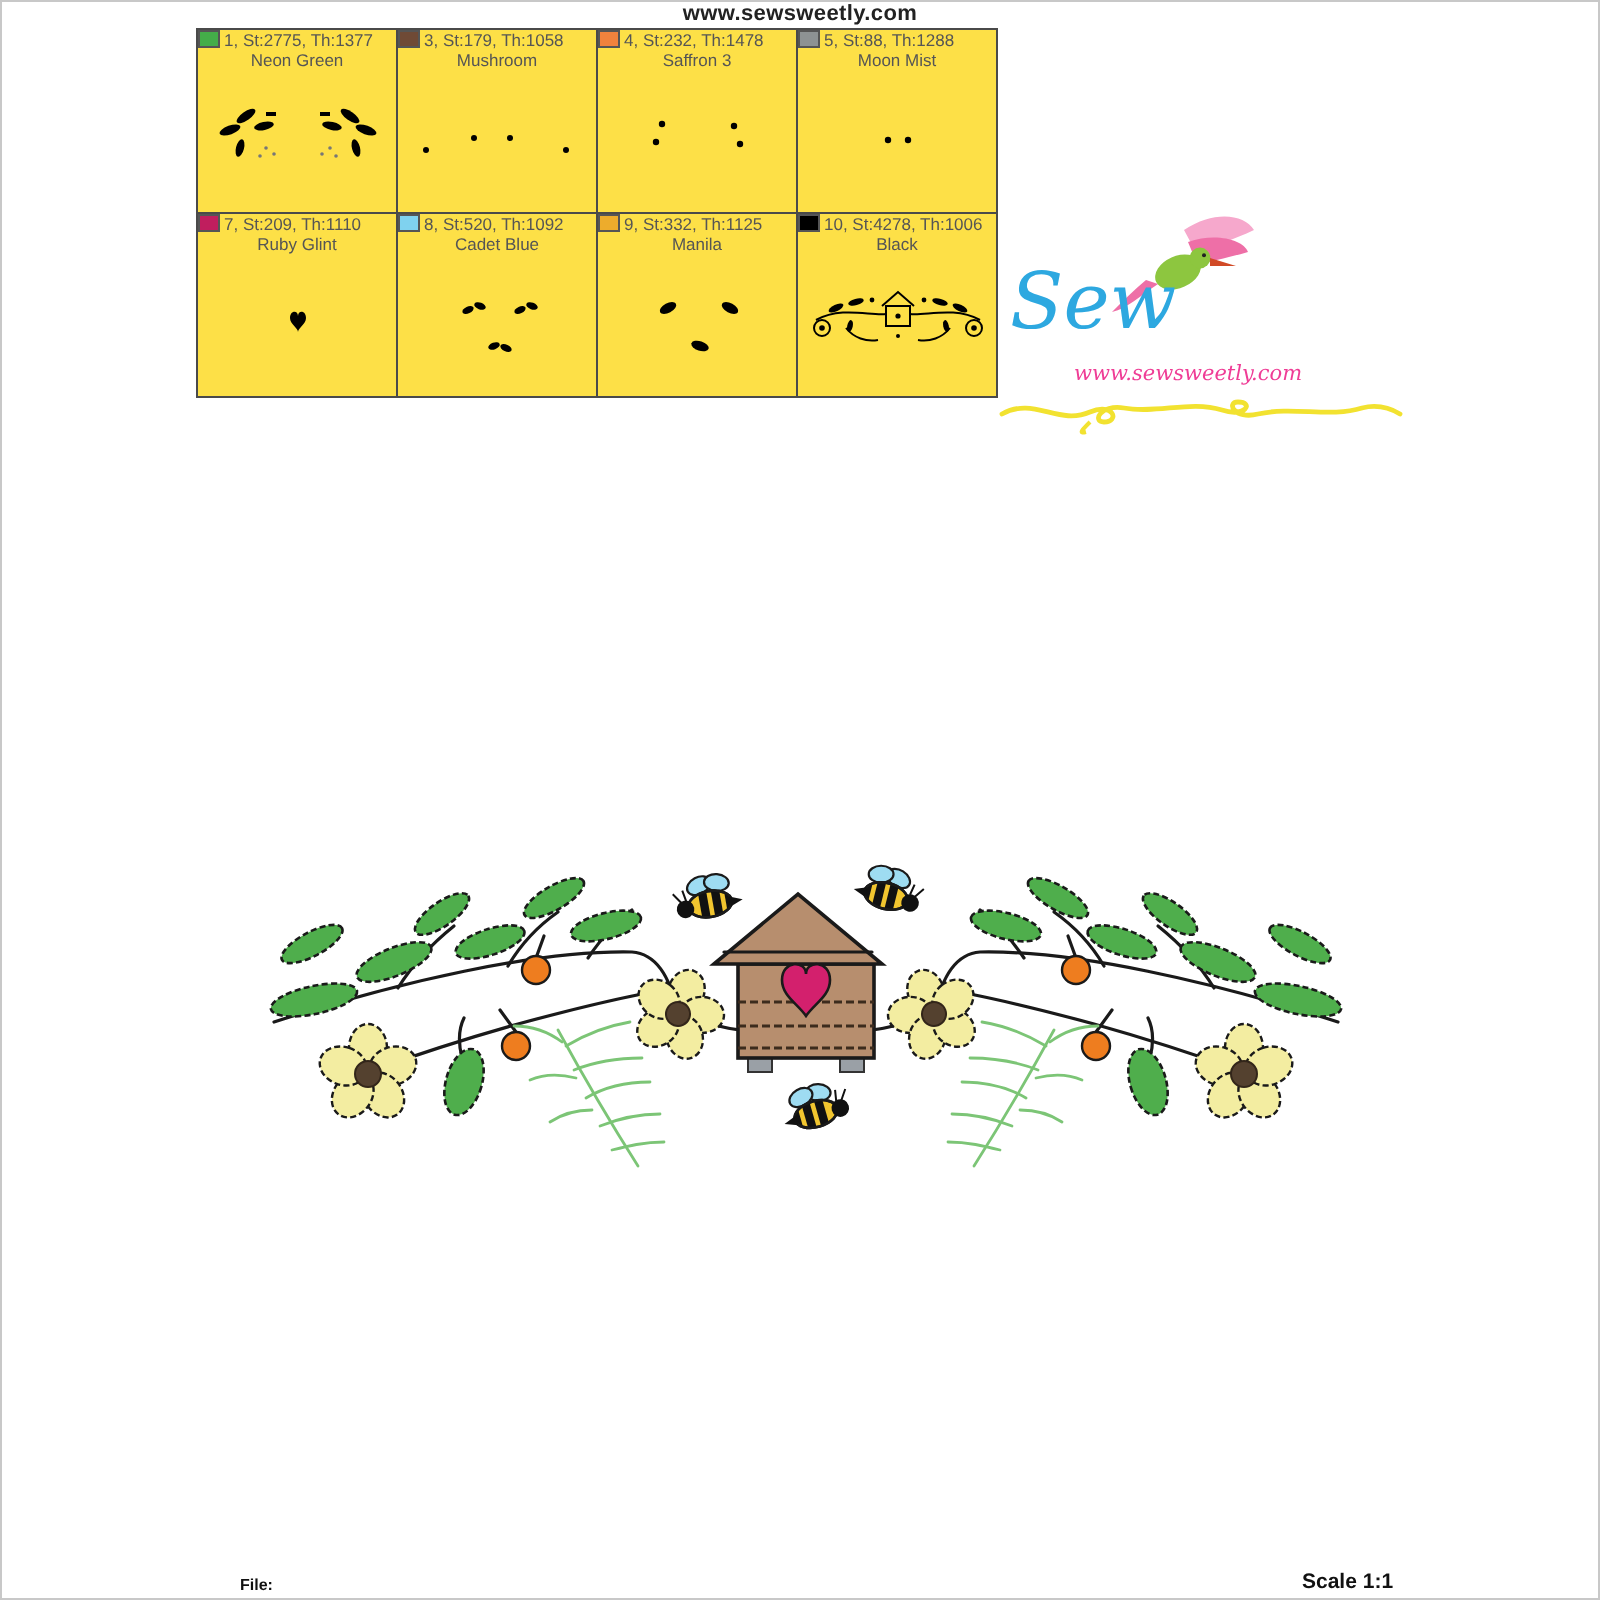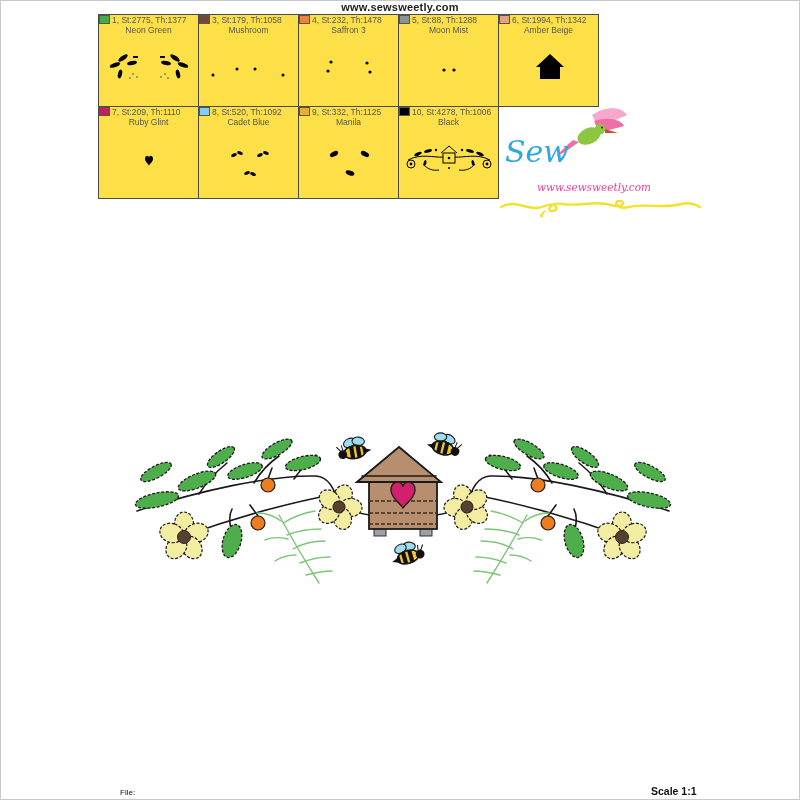--- a/index.html
+++ b/index.html
@@ -22,21 +22,21 @@
   .swatch{display:inline-block;width:11px;height:9px;border:1px solid #555;
           box-sizing:border-box;margin:0 2px 0 0;flex:0 0 auto;background:#ccc;}
   .cstats{white-space:nowrap;}
   .cname{font-size:8.5px;line-height:10px;color:#555;text-align:center;}
   .cglyph{position:absolute;left:0;right:0;top:28px;bottom:0;
           display:flex;align-items:center;justify-content:center;}
 
   
   .logo{position:absolute;left:498px;top:108px;width:204px;height:110px;}
   .logo-word1{position:absolute;left:6px;top:26px;font-family:"DejaVu Serif",serif;
-              font-style:italic;font-size:30px;line-height:33px;}
+              font-style:italic;font-size:39px;line-height:33px;}
   .logo-word2{position:absolute;left:72px;top:32px;font-family:"DejaVu Serif",serif;
               font-style:italic;font-size:33px;line-height:33px;}
   .logo-url{position:absolute;left:0;right:14px;top:72px;text-align:center;
             font-family:"DejaVu Serif",serif;font-style:italic;font-size:10.5px;}
   .logo-bird{position:absolute;left:38px;top:-4px;}
   .logo-squiggle{position:absolute;left:0px;top:86px;}
 
   
   .ln{fill:none;stroke:var(--outline,#1a1a1a);stroke-width:1.6;stroke-linecap:round;}
   .leaf{fill:var(--leaf-green,#4fae4c);stroke:var(--outline,#1a1a1a);stroke-width:1.3;stroke-dasharray:3 1.6;}
@@ -48,21 +48,21 @@
   .board{stroke:#3c2b1d;stroke-width:1.6;stroke-dasharray:4 2;fill:none;}
   .leg{fill:var(--leg-gray,#9aa0a6);stroke:#333;stroke-width:1;}
   .heart{fill:var(--heart-pink,#d3206d);stroke:var(--outline,#1a1a1a);stroke-width:1.3;}
   .bee-body{fill:var(--bee-yellow,#f1c52f);stroke:var(--outline,#1a1a1a);stroke-width:1.3;}
   .bee-outline{fill:none;stroke:var(--outline,#1a1a1a);stroke-width:1.3;}
   .wing{fill:var(--wing-blue,#9edcf2);stroke:var(--outline,#1a1a1a);stroke-width:1.1;}
   .design-wrap{position:absolute;left:68px;top:418px;}
 
   
   .footer-info{position:absolute;left:97px;top:787px;font-size:8px;color:#3c3c3c;white-space:nowrap;}
-  .footer-file{position:absolute;left:119px;top:787px;font-size:8px;font-weight:normal;color:#111;}
+  .footer-file{position:absolute;left:119px;top:787px;font-size:8px;font-weight:bold;color:#111;}
   .footer-scale{position:absolute;left:650px;top:784px;font-size:10.5px;font-weight:bold;color:#111;}
 
   .gly{display:block;}
 </style>
 </head>
 <body>
 
 <div id="page">
 
   <div class="site-top">www.sewsweetly.com</div>
@@ -148,34 +148,20 @@
         <div class="cglyph">
           <svg class="gly" width="92" height="50" viewBox="0 0 92 50">
             <g fill="#000">
                 <circle cx="41" cy="20" r="1.6"></circle>
                 <circle cx="51" cy="20" r="1.6"></circle>
               </g>
           </svg>
         </div>
       </div>
 
-      <div class="cell">
-        <div class="cell-head">
-          <span class="swatch" style="background: rgb(229, 162, 127);"></span>
-          <span class="cstats">6, St:1994, Th:1342</span>
-        </div>
-        <div class="cname">Amber Beige</div>
-        <div class="cglyph">
-          <svg class="gly" width="92" height="50" viewBox="0 0 92 50">
-            <g fill="#000">
-              <path d="M37,29 L37,17 L33,17 L47,4 L61,17 L57,17 L57,29 Z"></path>
-            </g>
-          </svg>
-        </div>
-      </div>
     </div>
 
     <div class="crow crow2">
 
       <div class="cell">
         <div class="cell-head">
           <span class="swatch" style="background: rgb(192, 30, 94);"></span>
           <span class="cstats">7, St:209, Th:1110</span>
         </div>
         <div class="cname">Ruby Glint</div>

